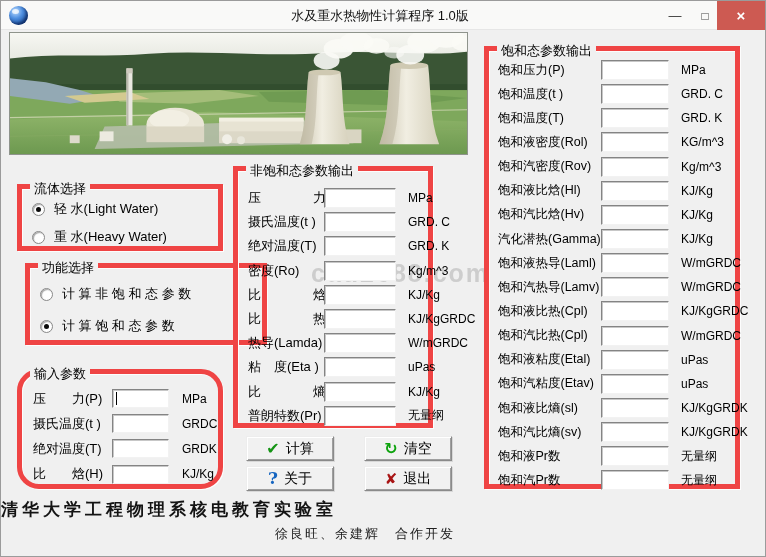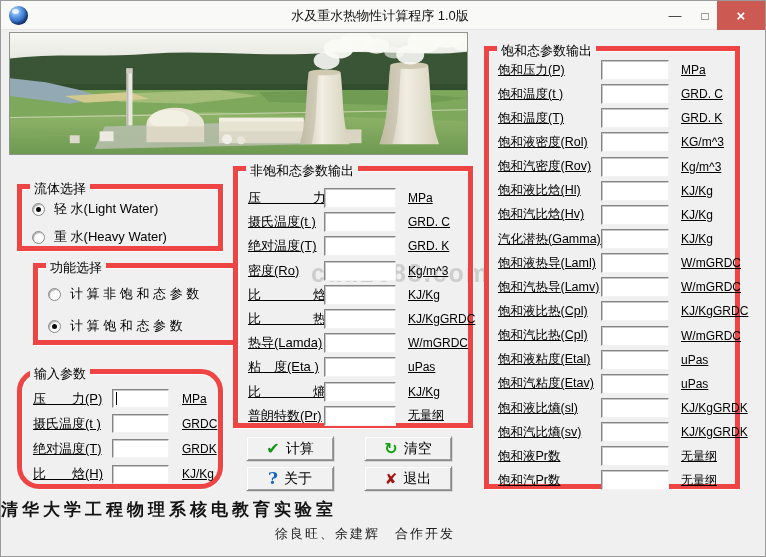--- a/index.html
+++ b/index.html
@@ -30,39 +30,39 @@
   
   .watermark{ position:absolute; left:310px; top:258px; font-size:25px; font-weight:600;
               color:#c8c8c8; letter-spacing:2px; opacity:.85; }
 
   
   .group{ position:absolute; border:5px solid #ef4444; box-shadow:1px 1px 0 #fdfdfd, inset 1px 1px 0 #fdfdfd; }
   .group-label{ position:absolute; top:-8px; left:8px; background:#f0f0f0; padding:0 4px;
                 font-size:13px; line-height:15px; white-space:pre; }
 
   .g-fluid{ left:16px; top:183px; width:206px; height:67px; }
-  .g-func { left:32px; top:262px; width:206px; height:82px; }
+  .g-func { left:24px; top:262px; width:242px; height:82px; }
   .g-input{ left:16px; top:368px; width:206px; height:120px;border-radius:22px; }
-  .g-unsat{ left:232px; top:165px; width:240px; height:262px; }
+  .g-unsat{ left:232px; top:165px; width:200px; height:262px; }
   .g-sat  { left:483px; top:45px;  width:256px; height:443px; }
 
   
   .radio-rows{ position:absolute; left:10px; right:4px; }
   .g-fluid .radio-rows{ top:6px; }  .g-fluid .radio-row{ height:28px; }
   .g-func  .radio-rows{ top:10px; } .g-func  .radio-row{ height:32px; }
   .radio-row{ display:flex; align-items:center; gap:9px; }
   .radio{ width:13px; height:13px; border-radius:50%; background:#fff; border:1px solid #898989;
           box-shadow: inset 1px 1px 1px rgba(0,0,0,.35); position:relative; flex:0 0 auto; }
   .radio.checked::after{ content:""; position:absolute; left:3px; top:3px; width:5px; height:5px;
           border-radius:50%; background:#0a0a0a; }
   .radio-label{ white-space:pre; font-size:13px; }
 
   
   .rows{ position:absolute; left:0; right:0; }
-  .row{ display:flex; align-items:center;text-decoration:underline; }
+  .row{ display:flex; align-items:center; }
   .flabel{ white-space:pre; font-size:13px; flex:0 0 auto; }
   .unit{ font-size:12px; white-space:pre; }
   .field{ background:#fff; border:1px solid; border-color:#848484 #f2f2f2 #f2f2f2 #848484;
           box-shadow: inset 1px 1px 0 rgba(0,0,0,.22); position:relative; flex:0 0 auto; }
   .field.focused::after{ content:""; position:absolute; left:3px; top:2px; bottom:2px; width:1px; background:#000; }
 
   .g-input .rows{ top:12px; left:11px; }
   .g-input .row{ height:25.2px; }
   .g-input .flabel{ width:79px; }
   .g-input .field{ width:57px; height:19px; margin-right:13px; }

